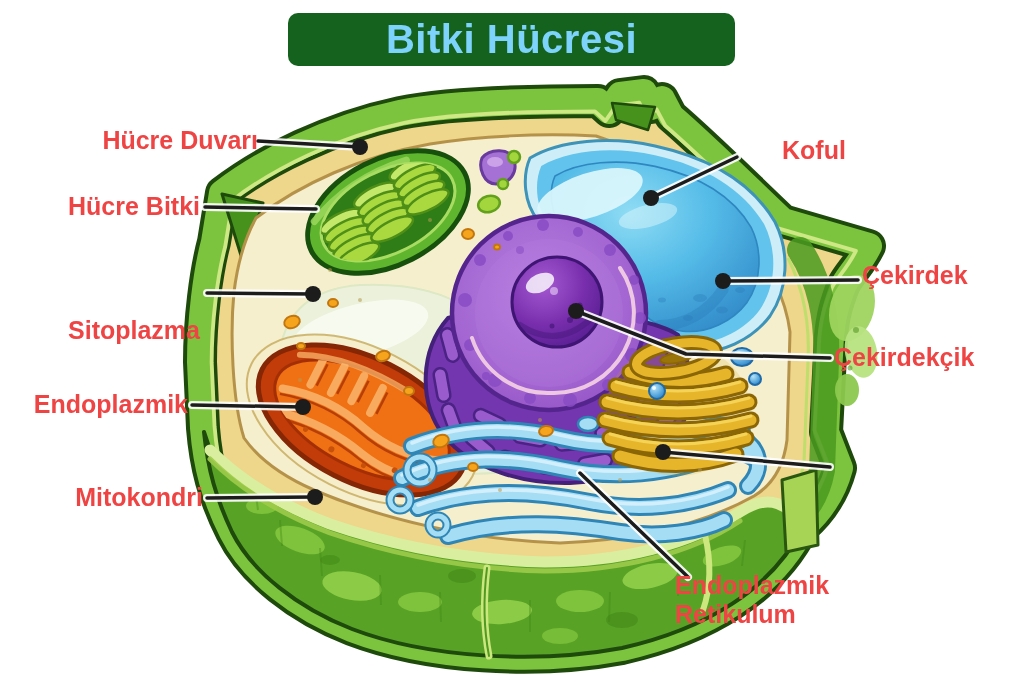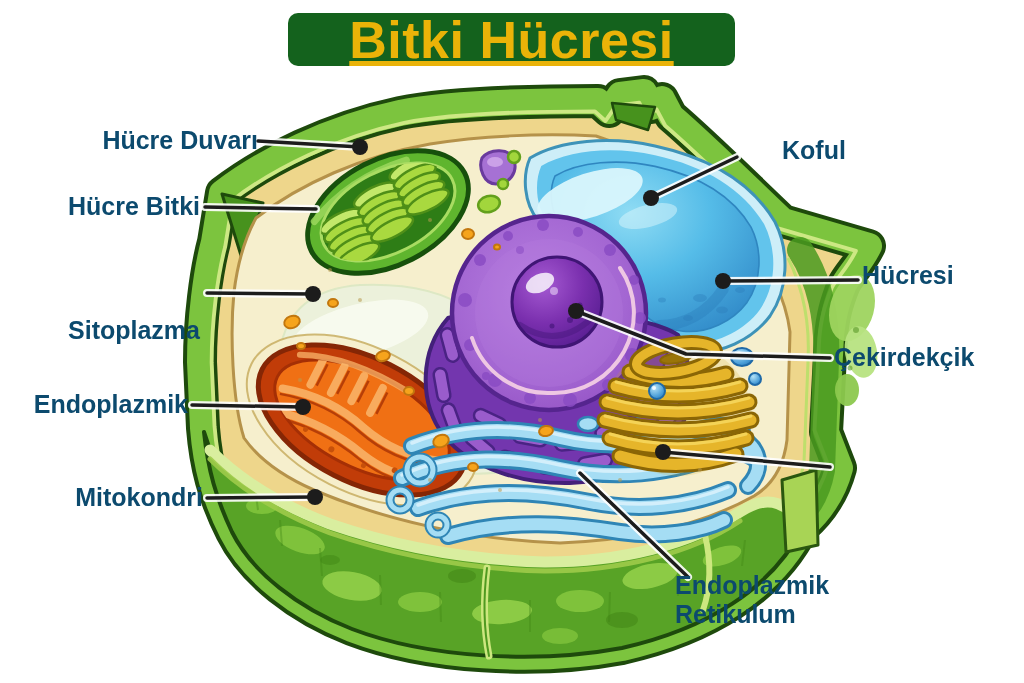--- a/index.html
+++ b/index.html
@@ -1,22 +1,22 @@
 <!DOCTYPE html>
 <html><head>
 <meta charset="utf-8">
 <style>
   html,body{margin:0;padding:0;background:#ffffff;}
   #stage{position:relative;width:1024px;height:683px;background:#ffffff;overflow:hidden;
          font-family:"Liberation Sans",sans-serif;}
   #cell-svg{position:absolute;left:0;top:0;}
   .banner{position:absolute;left:288px;top:13px;width:447px;height:53px;border-radius:10px;
           background:#14621d;display:flex;align-items:center;justify-content:center;}
-  .banner span{font-size:52px;font-weight:700;color:#eab308;letter-spacing:0.5px;text-decoration:underline;}
-  .lbl{position:absolute;font-size:25px;font-weight:700;color:#0c4a6e;line-height:29px;white-space:nowrap;}
+  .banner span{font-size:40px;font-weight:700;color:#7dd3fc;letter-spacing:0.5px;}
+  .lbl{position:absolute;font-size:25px;font-weight:700;color:#ef4444;line-height:29px;white-space:nowrap;}
   .lbl.two{white-space:pre-line;}
   .lbl.r{text-align:right;}
 </style>
 </head>
 <body>
 
 <div id="stage">
 
 <svg id="cell-svg" width="1024" height="683" viewBox="0 0 1024 683">
   <defs>
@@ -420,18 +420,18 @@
   <div class="banner">
     <span>Bitki Hücresi</span>
   </div>
 
   <div class="lbl r" style="right:766px;top:126px;">Hücre Duvarı</div>
   <div class="lbl r" style="right:824px;top:192px;">Hücre Bitki</div>
   <div class="lbl r" style="right:824px;top:278px;margin-top:38px;">Sitoplazma</div>
   <div class="lbl r" style="right:836px;top:390px;">Endoplazmik</div>
   <div class="lbl r" style="right:821px;top:483px;">Mitokondri</div>
   <div class="lbl" style="left:782px;top:136px;text-align:right;">Koful</div>
-  <div class="lbl" style="left:862px;top:261px;">Hücresi</div>
+  <div class="lbl" style="left:862px;top:261px;">Çekirdek</div>
   <div class="lbl" style="left:834px;top:343px;">Çekirdekçik</div>
   <div class="lbl two" style="left:675px;top:571px;line-height:29px;">Endoplazmik
 Retikulum</div>
 
 </div>
 
 </body></html>

